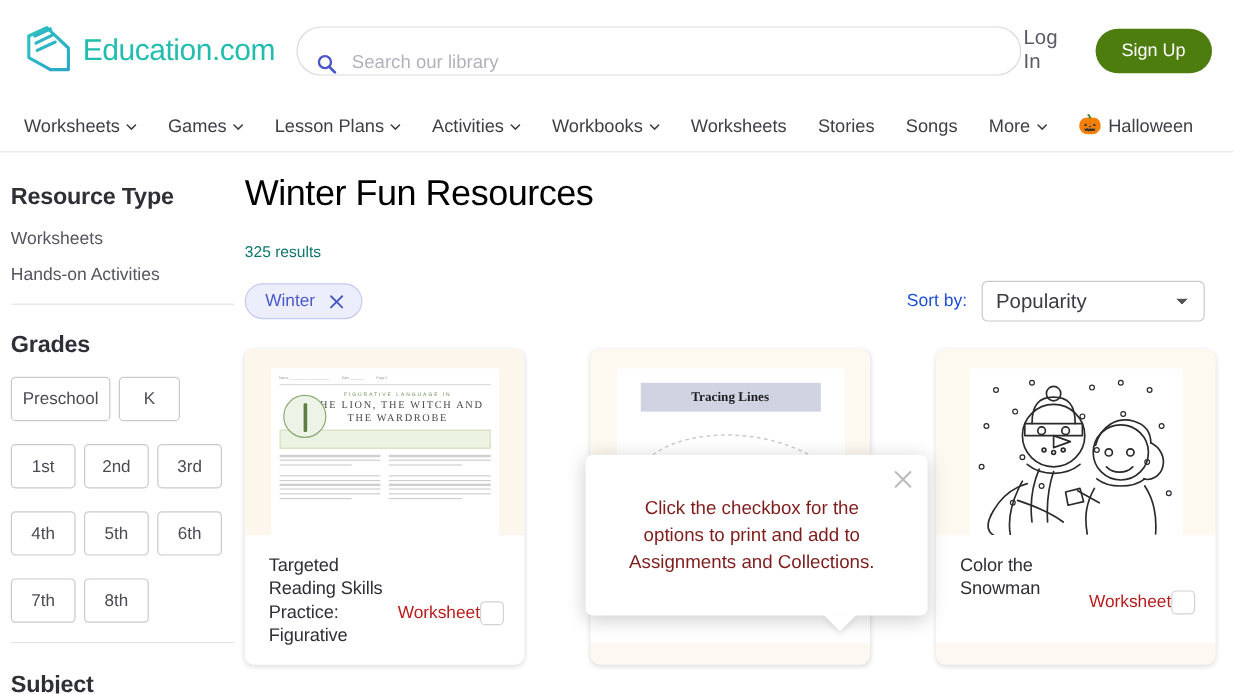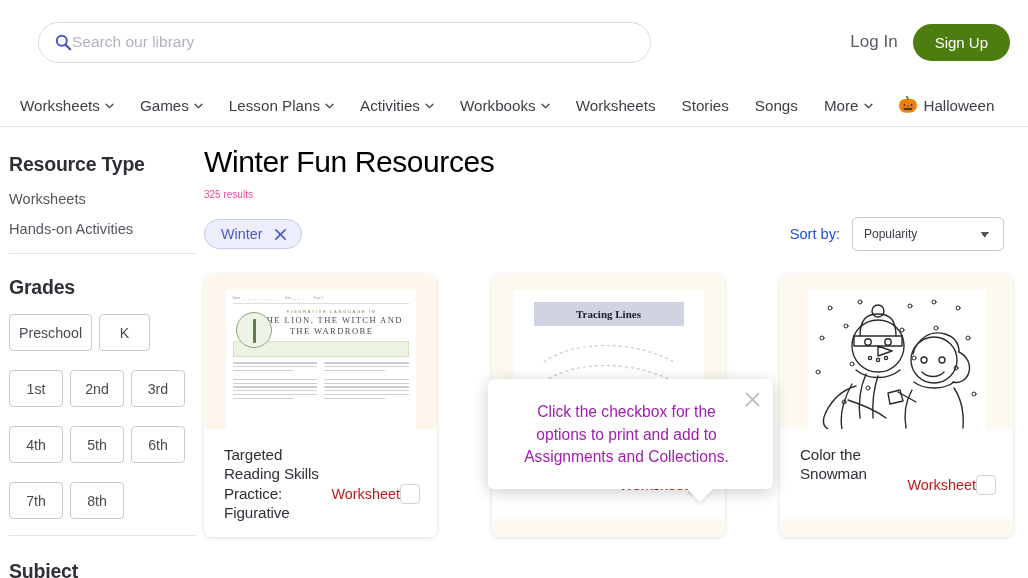--- a/index.html
+++ b/index.html
@@ -36,22 +36,23 @@
     letter-spacing: -0.4px;
     color: #23bdb0;
   }
   .search-box {
     margin-left: 18px;
     width: 613px;
     height: 41px;
     border: 1px solid #d9d9e0;
     border-radius: 21px;
     display: flex;
-    align-items: center;
+    align-items: flex-end;
     padding: 0 16px;
+    gap: 12px;
     background: #fff;
   }
   .search-icon { width: 17px; height: 17px; flex: 0 0 auto; }
   .search-input {
     border: 0; outline: 0; background: transparent;
     font-family: "Liberation Sans", sans-serif;
     font-size: 15.5px;
     color: #444;
     width: 100%;
     padding: 0;
@@ -171,23 +172,23 @@
     position: relative;
   }
   .page-title {
     font-size: 30px;
     font-weight: 400;
     color: #000000;
     margin: 0 0 0 0;
     letter-spacing: -0.4px;
   }
   .results-count {
-    font-size: 10px;
-    color: #ec4899;
-    margin-top: 10px;
+    font-size: 13px;
+    color: #0f766e;
+    margin-top: 23px;
   }
   .filter-row {
     display: flex;
     align-items: center;
     margin-top: 17px;
     padding-right: 24px;
   }
   .filter-chip {
     display: inline-flex;
     align-items: center;
@@ -202,27 +203,27 @@
   }
   .chip-x { width: 13px; height: 13px; display: block; }
   .sort-wrap {
     margin-left: auto;
     display: flex;
     align-items: center;
     gap: 12px;
   }
   .sort-label { font-size: 14.6px; color: #1d4ed8; }
   .sort-select {
-    width: 152px;
+    width: 186px;
     height: 34px;
     border: 1px solid #c9c9cf;
     border-radius: 5px;
     background: #fff;
     font-family: "Liberation Sans", sans-serif;
-    font-size: 12px;
+    font-size: 17px;
     color: #3b3b44;
     padding: 0 8px 0 11px;
     cursor: pointer;
     -webkit-appearance: none;
     appearance: none;
     background-image:
       linear-gradient(45deg, transparent 50%, #53535c 50%),
       linear-gradient(135deg, #53535c 50%, transparent 50%);
     background-position: calc(100% - 18px) 14px, calc(100% - 13px) 14px;
     background-size: 5px 5px, 5px 5px;
@@ -296,23 +297,23 @@
     width: 285px;
     background: #fff;
     border-radius: 6px;
     box-shadow: 0 3px 16px rgba(0,0,0,0.20);
     padding: 22px 30px 20px 22px;
     z-index: 40;
   }
   .tooltip-text {
     font-size: 15.6px;
     line-height: 1.45;
-    color: #a21caf;
+    color: #7f1d1d;
     text-align: center;
-    margin: 0;
+    margin: 12px;
   }
   .tooltip-close {
     position: absolute;
     top: 12px;
     right: 12px;
     width: 17px;
     height: 17px;
     cursor: pointer;
   }
   .tooltip-arrow {
@@ -374,20 +375,39 @@
   .sn-sheet {
     width: 178px; height: 139px; background: #fff;
     position: relative; overflow: hidden;
   }
 </style>
 </head>
 <body>
 
 <div class="header">
 
+  <div class="logo-wrap">
+    <svg class="logo-mark" viewBox="0 0 42 44">
+      <defs>
+        <linearGradient id="lg" x1="0" y1="0" x2="1" y2="1">
+          <stop offset="0%" stop-color="#2fc3c1"></stop>
+          <stop offset="100%" stop-color="#2aa9c8"></stop>
+        </linearGradient>
+      </defs>
+      <g fill="none" stroke="url(#lg)" stroke-width="2.6" stroke-linejoin="round" stroke-linecap="round">
+        <path d="M5 12 L21 2 L37 12 L37 34 L21 42 L5 34 Z" transform="rotate(-12 21 22)" opacity="0"></path>
+        <path d="M4 10 L19 3 L37 20 L37 38 L22 38"></path>
+        <path d="M4 10 L4 28 L22 38"></path>
+        <path d="M9 10 L22 4"></path>
+        <path d="M10 16 L24 9"></path>
+        <path d="M11 22 L26 15"></path>
+      </g>
+    </svg>
+    <span class="logo-text">Education.com</span>
+  </div>
 
   <div class="search-box">
     <svg class="search-icon" viewBox="0 0 18 18">
       <circle cx="7.2" cy="7.2" r="5.3" fill="none" stroke="#4a55c9" stroke-width="2.1"></circle>
       <line x1="11.2" y1="11.4" x2="16" y2="16.2" stroke="#4a55c9" stroke-width="2.4" stroke-linecap="round"></line>
     </svg>
     <input class="search-input" type="text" placeholder="Search our library" style="">
   </div>
 
   <div class="auth-wrap">

